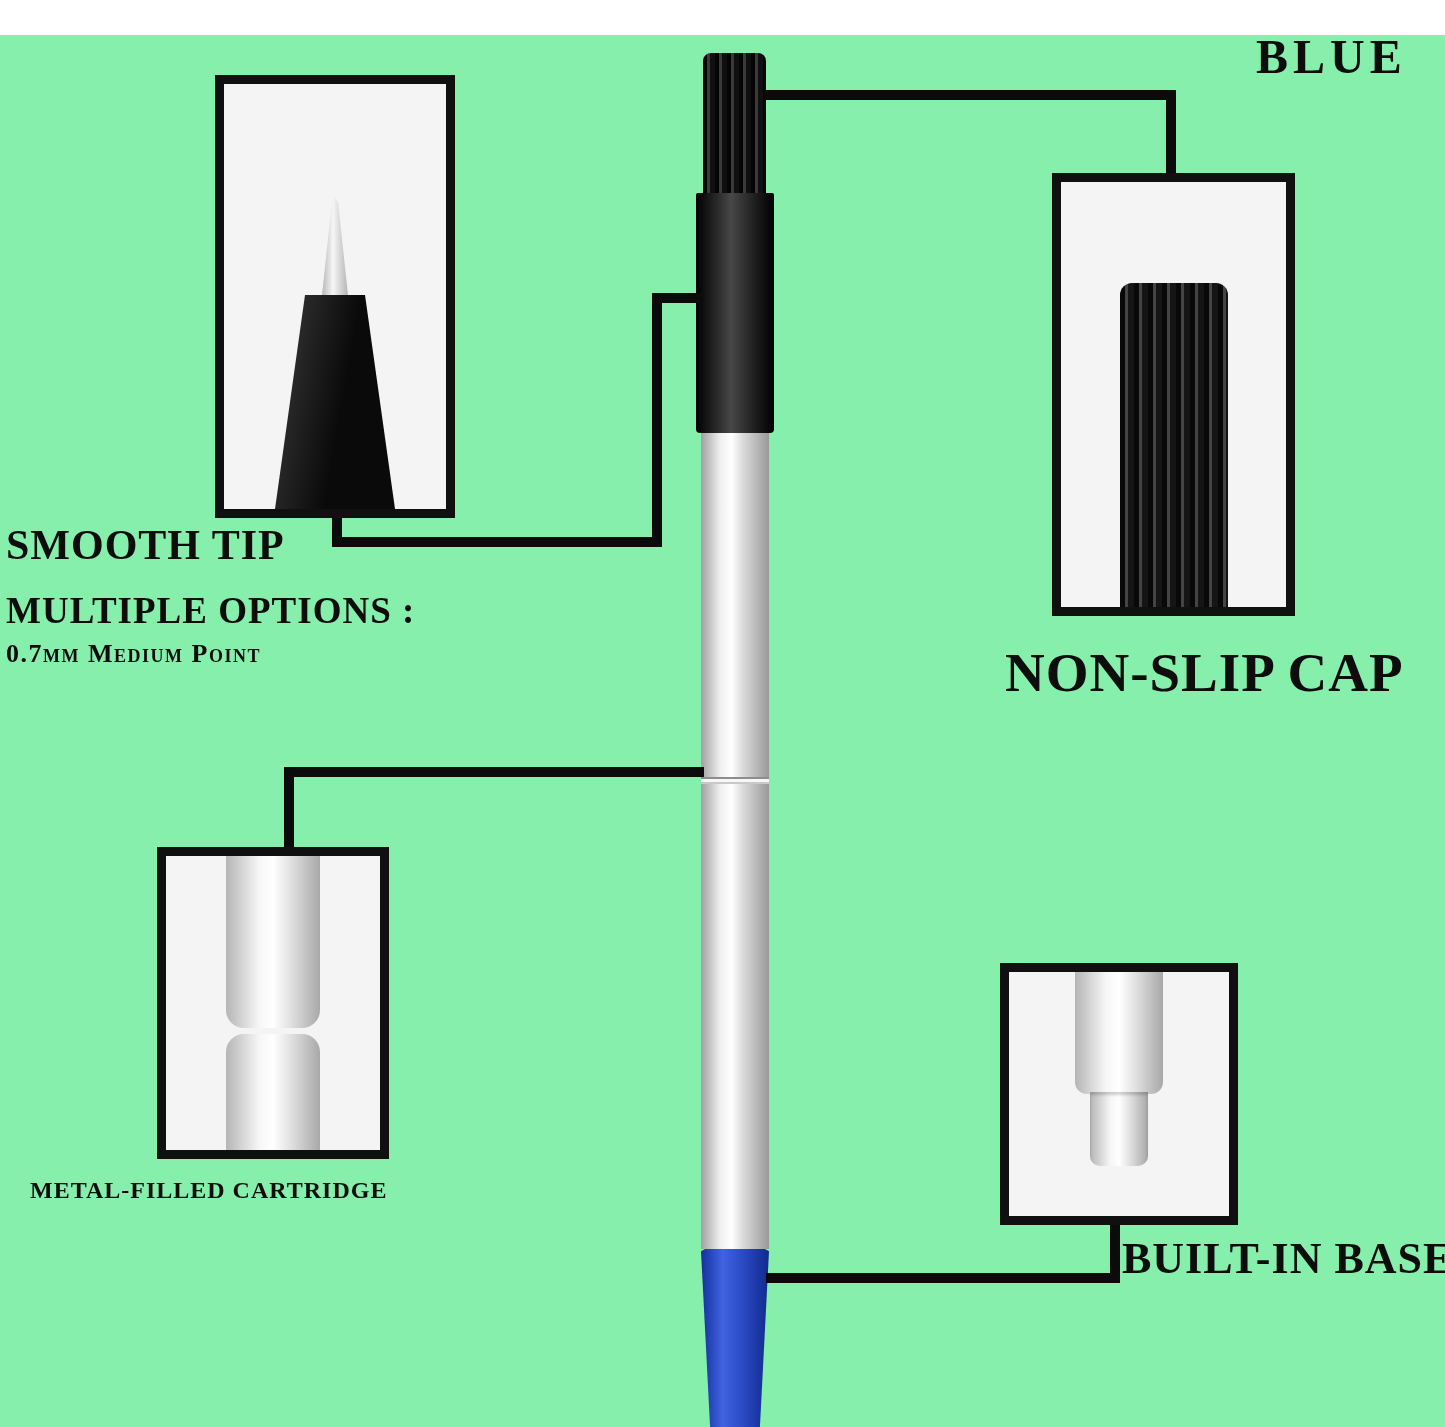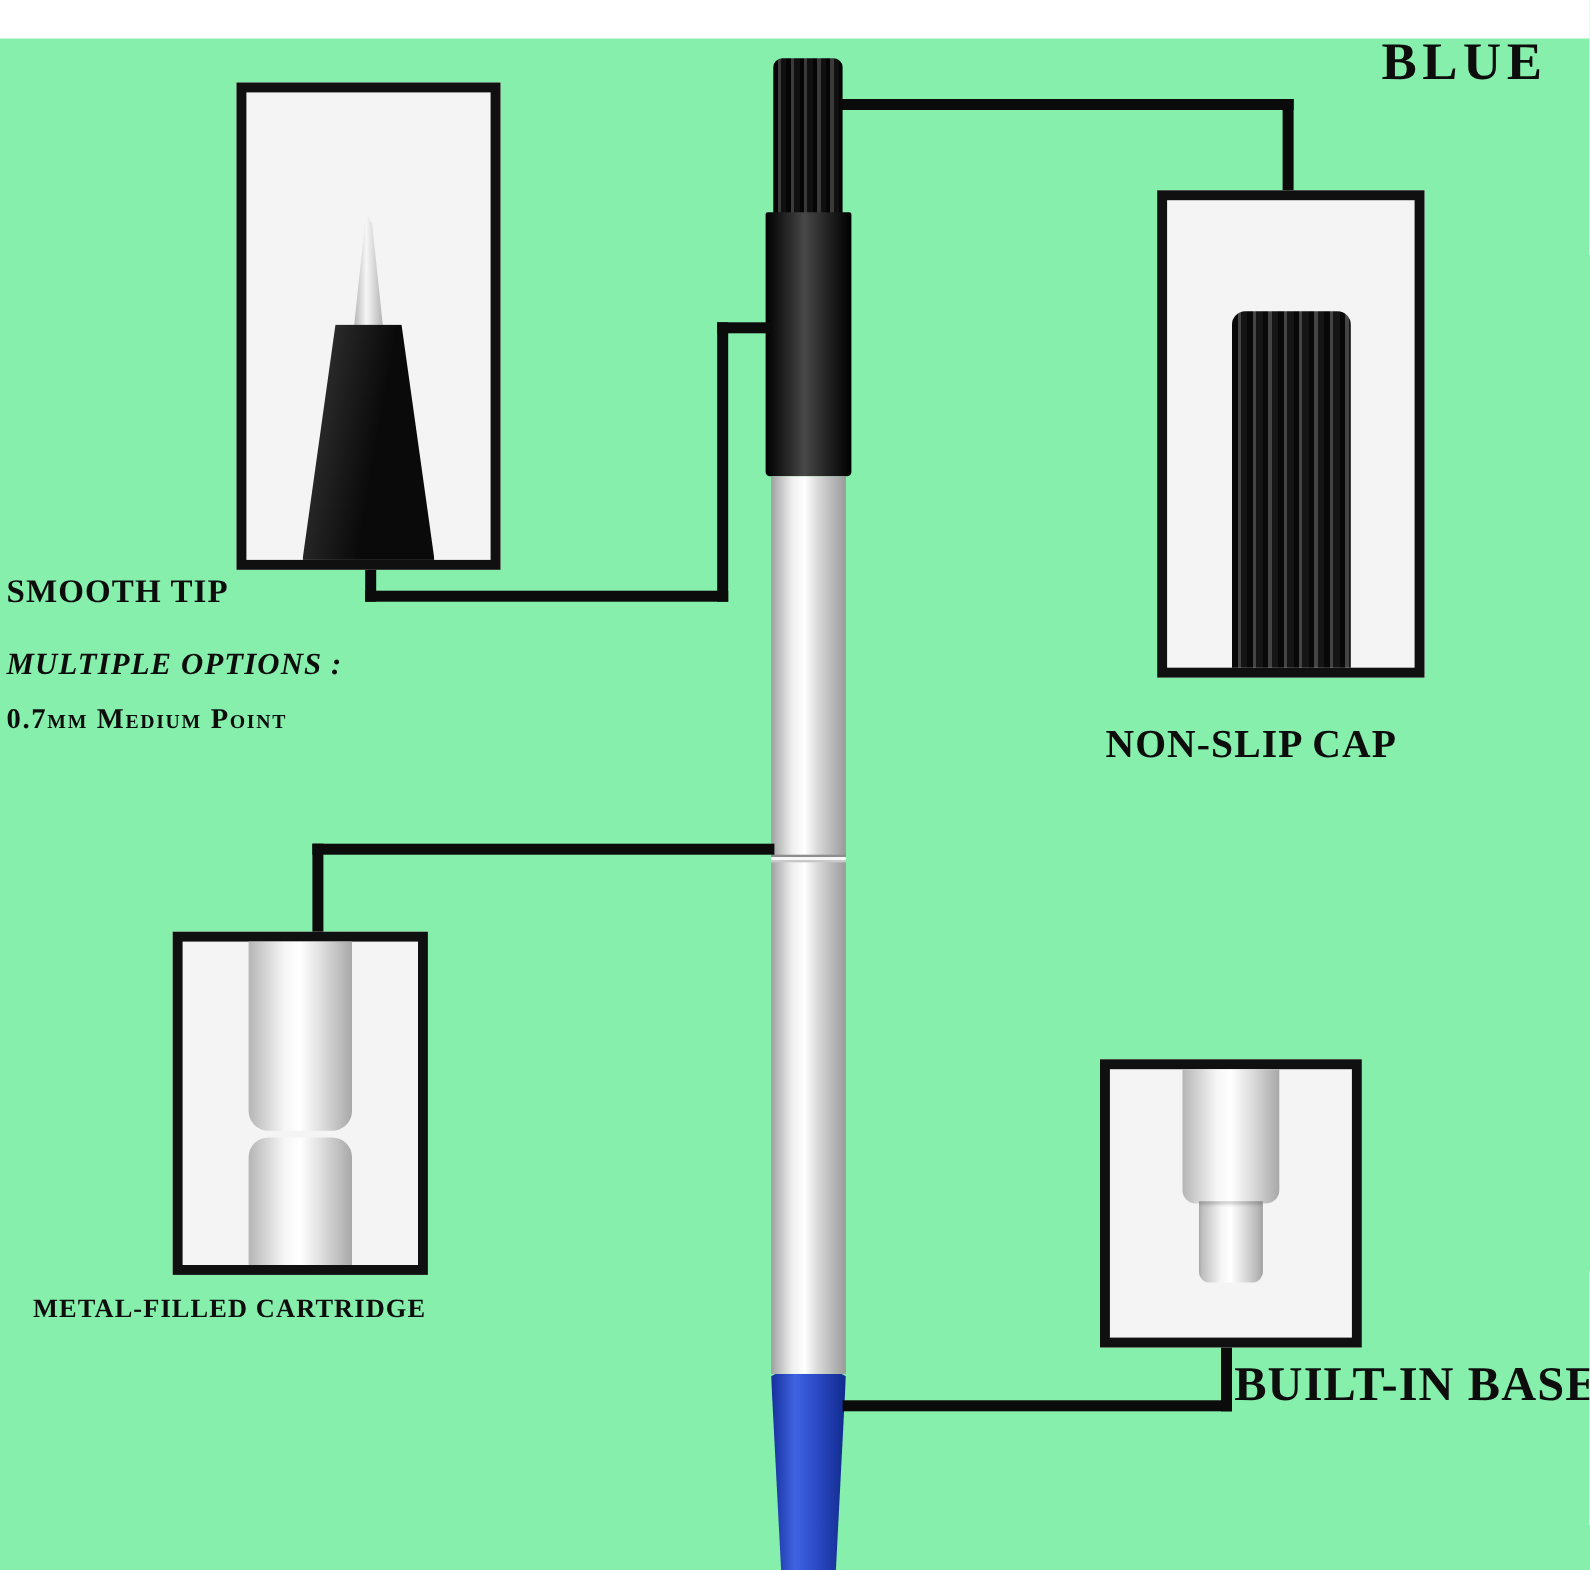--- a/index.html
+++ b/index.html
@@ -85,26 +85,26 @@
   }
   .pen-tip-blue {
     position: absolute; left: 701px; top: 1214px; width: 68px; height: 213px;
     background: linear-gradient(90deg,#16309c 0%,#3f63e2 32%,#2c4bc6 60%,#112a8e 100%);
     clip-path: polygon(0 1%, 6% 0, 94% 0, 100% 1%, 84% 100%, 16% 100%);
   }
 
   
   .lbl { position: absolute; font-weight: bold; white-space: nowrap; letter-spacing: 1px; }
   .lbl-blue      { left: 1256px; top: -6px;   font-size: 48px; letter-spacing: 5px; }
-  .lbl-tip       { left: 6px;    top: 486px;  font-size: 30px; }
-  .lbl-options   { left: 6px;    top: 554px;  font-size: 28px; font-style: italic; }
+  .lbl-tip       { left: 6px;    top: 486px;  font-size: 42px; }
+  .lbl-options   { left: 6px;    top: 554px;  font-size: 37px; }
   .lbl-opt       { left: 6px;    font-size: 26px; font-variant: small-caps; letter-spacing: 1.5px; }
   .lbl-opt-1     { top: 604px; }
   .lbl-opt-2     { top: 644px; }
-  .lbl-cap       { left: 1005px; top: 620px;  font-size: 36px; }
+  .lbl-cap       { left: 1005px; top: 606px;  font-size: 55px; }
   .lbl-cart      { left: 30px;   top: 1142px; font-size: 24px; }
   .lbl-base      { left: 1122px; top: 1198px; font-size: 44px; }
 </style>
 </head>
 <body>
 
 <div class="canvas">
 
   <div class="pen-cap-top"></div>
   <div class="pen-cap"></div>

